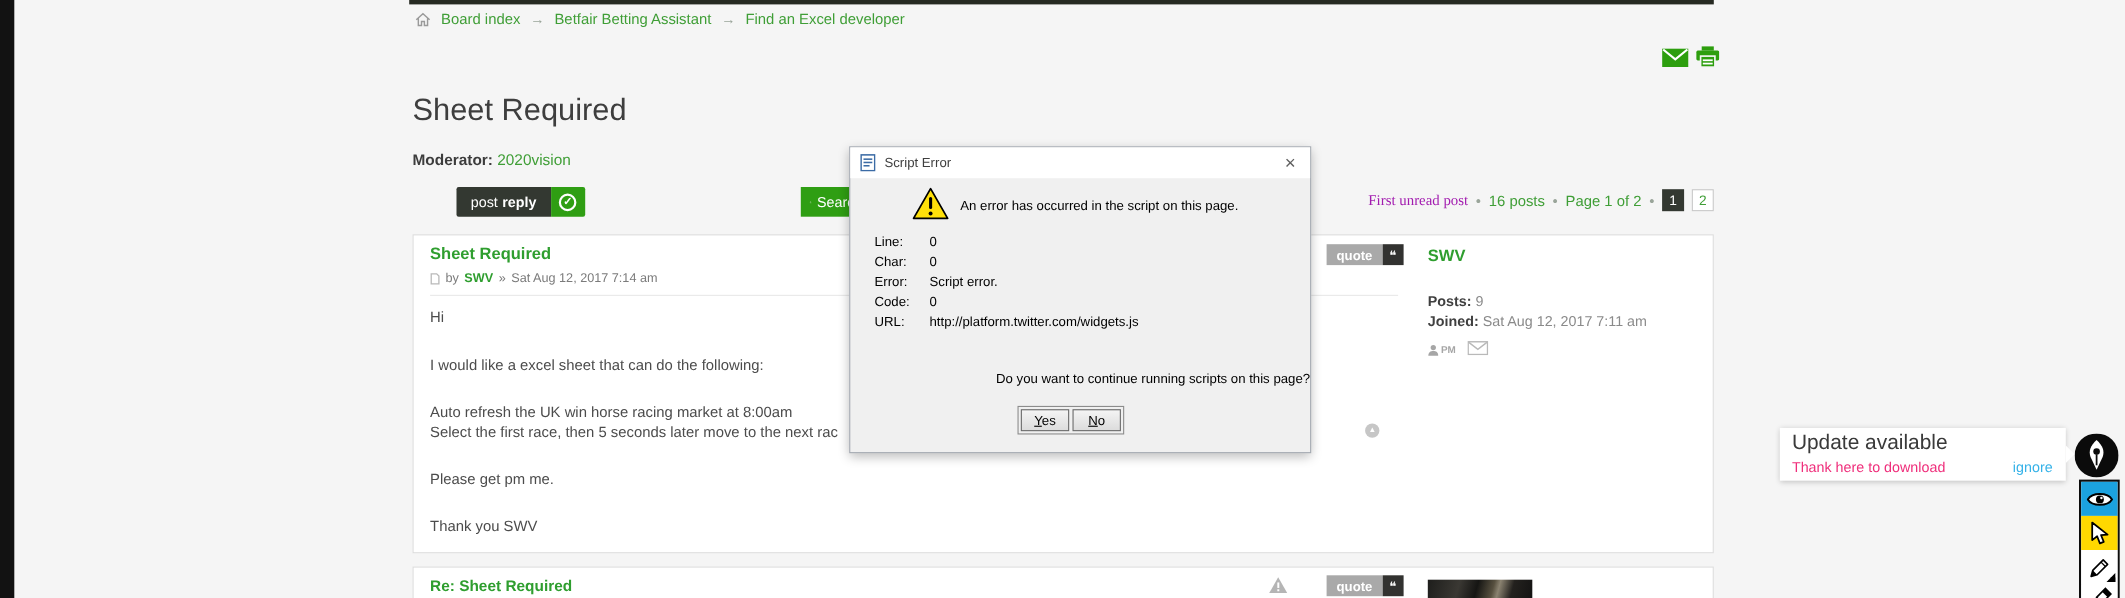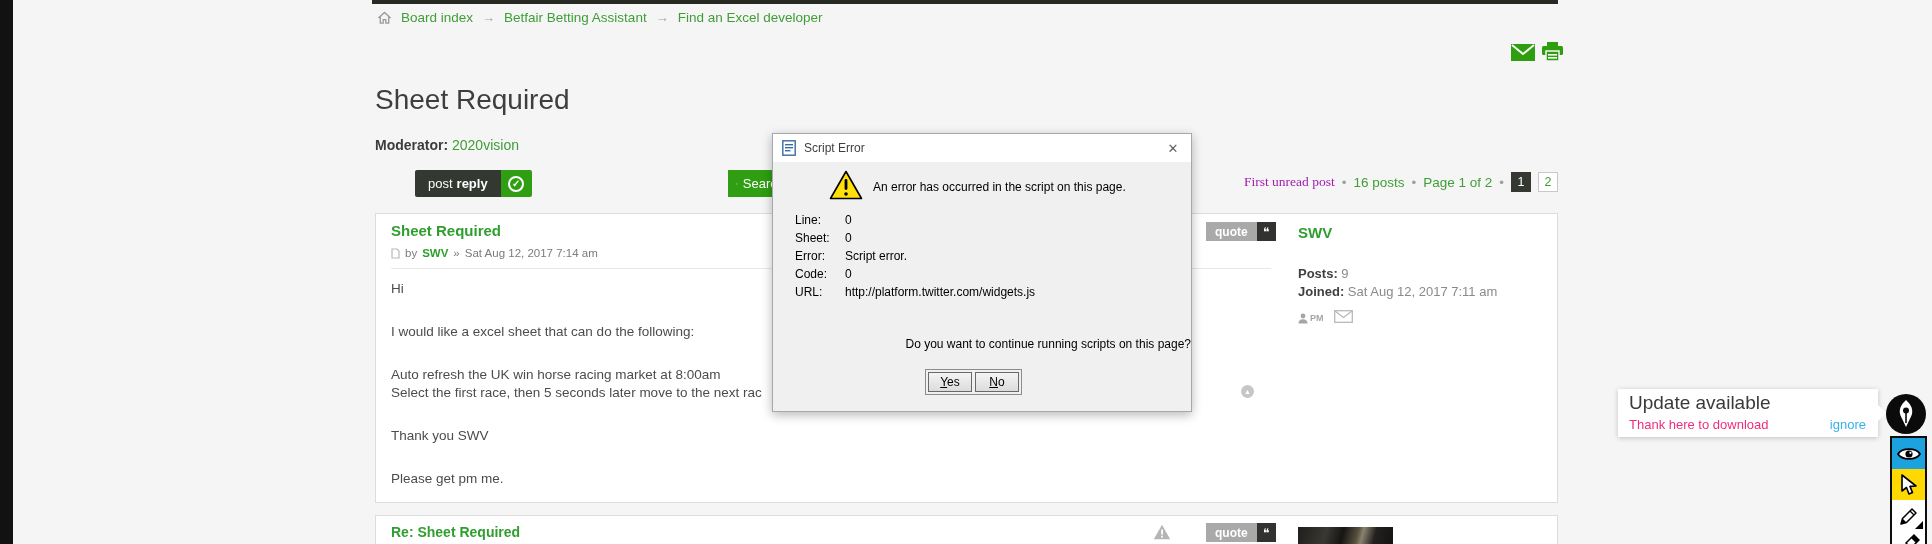--- a/index.html
+++ b/index.html
@@ -199,22 +199,22 @@
       <span>Sat Aug 12, 2017 7:14 am</span>
     </div>
 
     <div class="post-divider"></div>
 
     <div class="post-body">
       <p>Hi</p>
       <p>I would like a excel sheet that can do the following:</p>
       <p>Auto refresh the UK win horse racing market at 8:00am
 Select the first race, then 5 seconds later move to the next rac</p>
+      <p>Please get pm me.</p>
       <p>Thank you SWV</p>
-      <p>Please get pm me.</p>
     </div>
 
     <span class="top-btn">▲</span>
 
     <div class="profile">
       <a href="#" class="uname">SWV</a>
       <div class="stats">
         <div><b>Posts:</b> <span>9</span></div>
         <div><b>Joined:</b> <span>Sat Aug 12, 2017 7:11 am</span></div>
       </div>
@@ -272,21 +272,21 @@
         </svg>
     </span>
     <div class="dlg-msg">An error has occurred in the script on this page.</div>
 
     <div class="dlg-details">
       <div class="dlg-row">
           <span class="lbl">Line:</span>
           <span class="val">0</span>
         </div>
       <div class="dlg-row">
-          <span class="lbl">Sheet:</span>
+          <span class="lbl">Char:</span>
           <span class="val">0</span>
         </div>
       <div class="dlg-row">
           <span class="lbl">Error:</span>
           <span class="val">Script error.</span>
         </div>
       <div class="dlg-row">
           <span class="lbl">Code:</span>
           <span class="val">0</span>
         </div>

